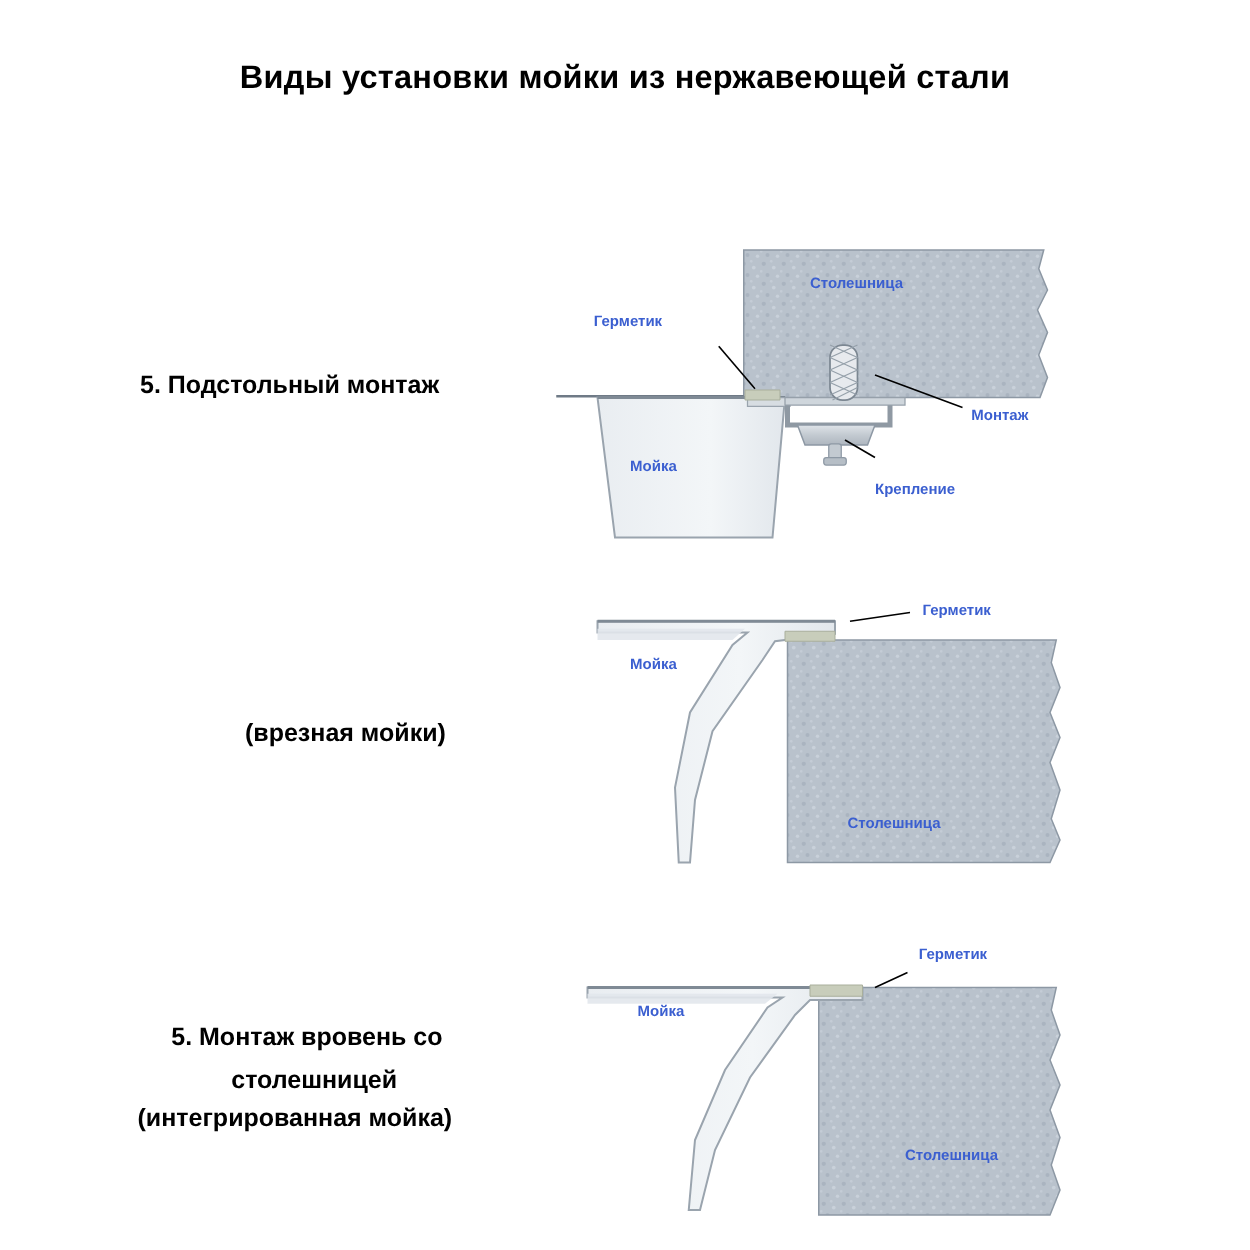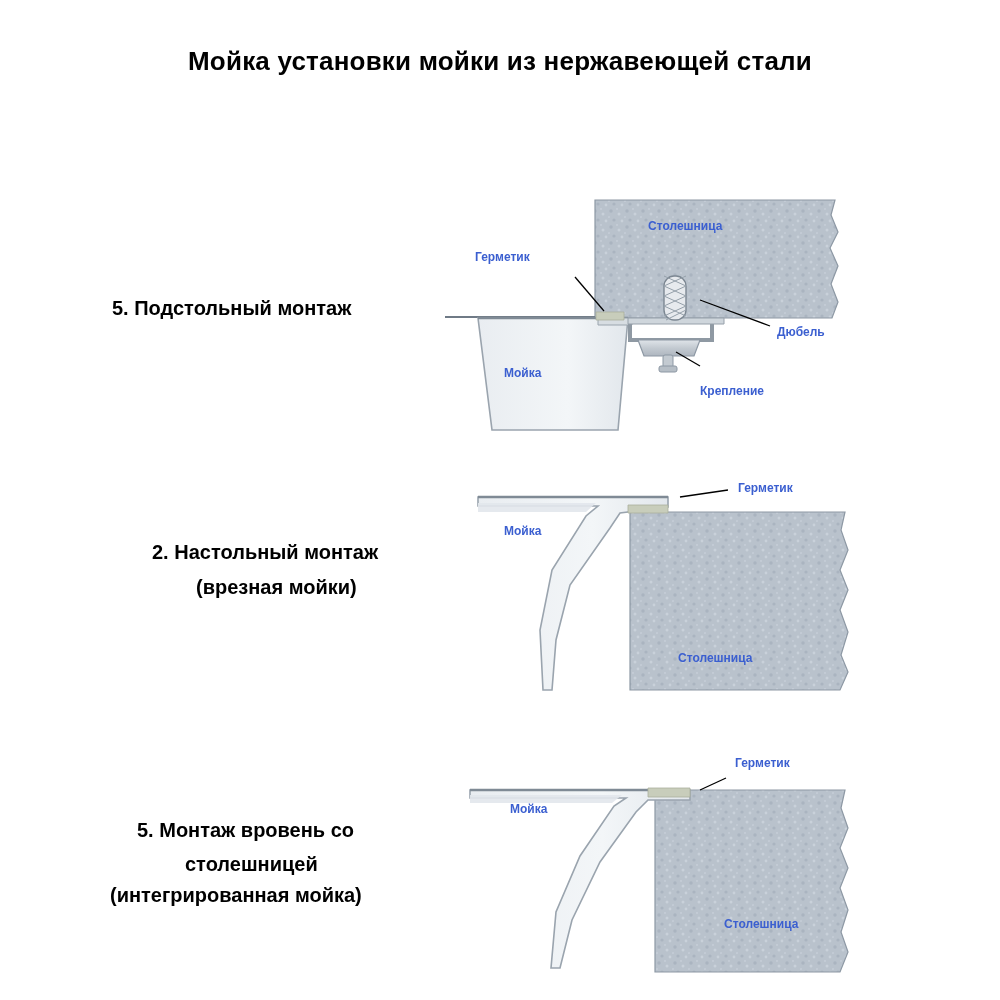--- a/index.html
+++ b/index.html
@@ -51,21 +51,21 @@
     left: 0;
     width: 1000px;
     height: 1000px;
   }
 </style>
 </head>
 <body>
 
 <div class="page">
 
-  <div id="title">Мойка установки мойки из нержавеющей стали</div>
+  <div id="title">Виды установки мойки из нержавеющей стали</div>
 
   <svg class="svg-layer" viewBox="0 0 1000 1000">
     <defs>
 
       <pattern id="stone" width="16" height="16" patternUnits="userSpaceOnUse">
         <rect width="16" height="16" fill="#b9c2cc"></rect>
         <circle cx="3" cy="3" r="1.7" fill="#aab4c0"></circle>
         <circle cx="11" cy="6" r="1.5" fill="#c9d1da"></circle>
         <circle cx="6" cy="12" r="1.6" fill="#aab4c0"></circle>
         <circle cx="14" cy="13" r="1.4" fill="#c9d1da"></circle>
@@ -151,25 +151,24 @@
       <path d="M648 788 L690 788 L690 797 L648 797 Z" fill="#c8cdbb" stroke="#a9af9c" stroke-width="0.8"></path>
 
       <line x1="700" y1="790" x2="726" y2="778" stroke="#000000" stroke-width="1.3"></line>
     </g>
   </svg>
 
   <div class="section-label" style="top:293px; left:112px; width:340px;">5. Подстольный монтаж</div>
 
   <div class="blue-label" style="top:250px; left:475px;">Герметик</div>
   <div class="blue-label" style="top:219px; left:648px;">Столешница</div>
-  <div class="blue-label" style="top:325px; left:777px;">Дюбель</div>
+  <div class="blue-label" style="top:325px; left:777px;">Монтаж</div>
   <div class="blue-label" style="top:384px; left:700px;">Крепление</div>
   <div class="blue-label" style="top:366px; left:504px;">Мойка</div>
 
-  <div class="section-label" style="top:537px; left:152px; width:330px;">2. Настольный монтаж</div>
   <div class="section-label" style="top:572px; left:196px; width:330px;">(врезная мойки)</div>
 
   <div class="blue-label" style="top:481px; left:738px;">Герметик</div>
   <div class="blue-label" style="top:524px; left:504px;">Мойка</div>
   <div class="blue-label" style="top:651px; left:678px;">Столешница</div>
 
   <div class="section-label" style="top:815px; left:137px; width:340px;">5. Монтаж вровень со</div>
   <div class="section-label" style="top:880px; left:110px; width:360px;">(интегрированная мойка)</div>
   <div class="section-label" style="top:849px; left:185px; width:340px;">столешницей</div>
 

